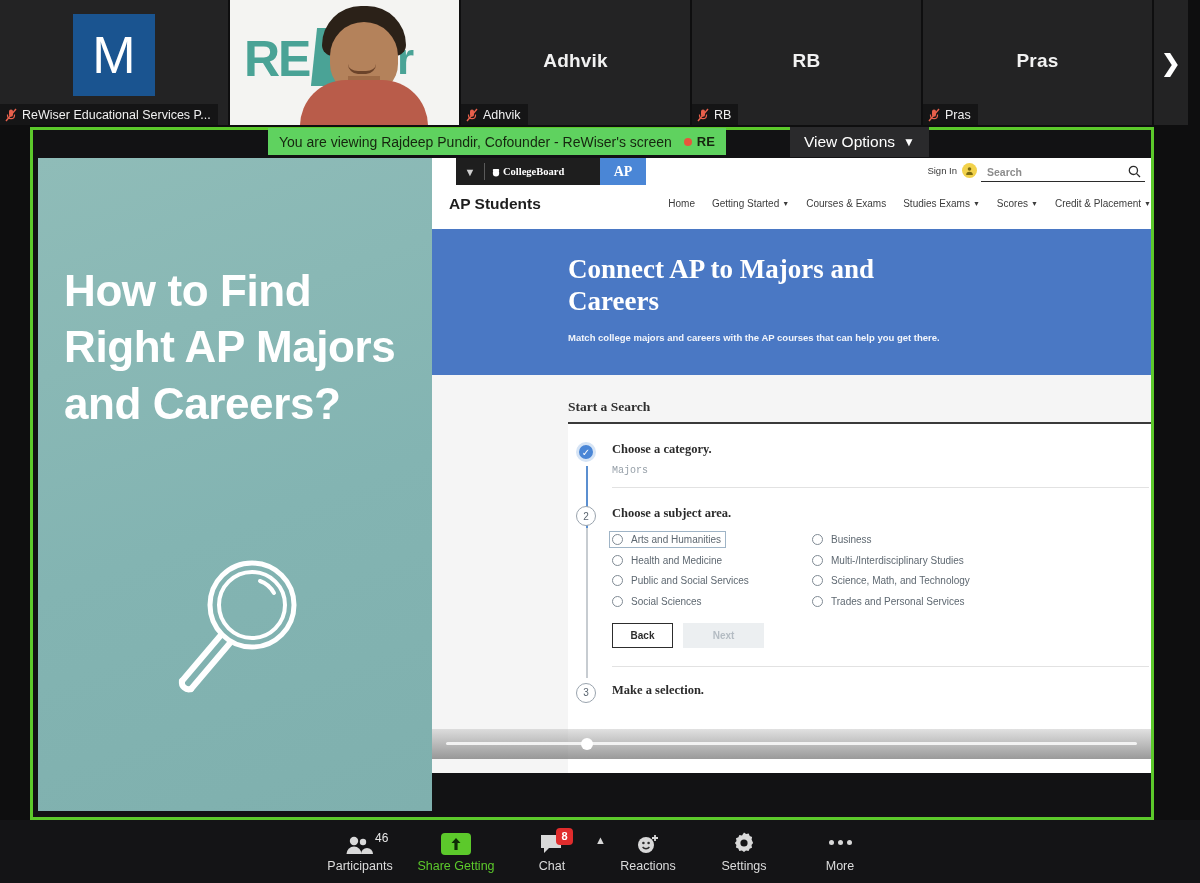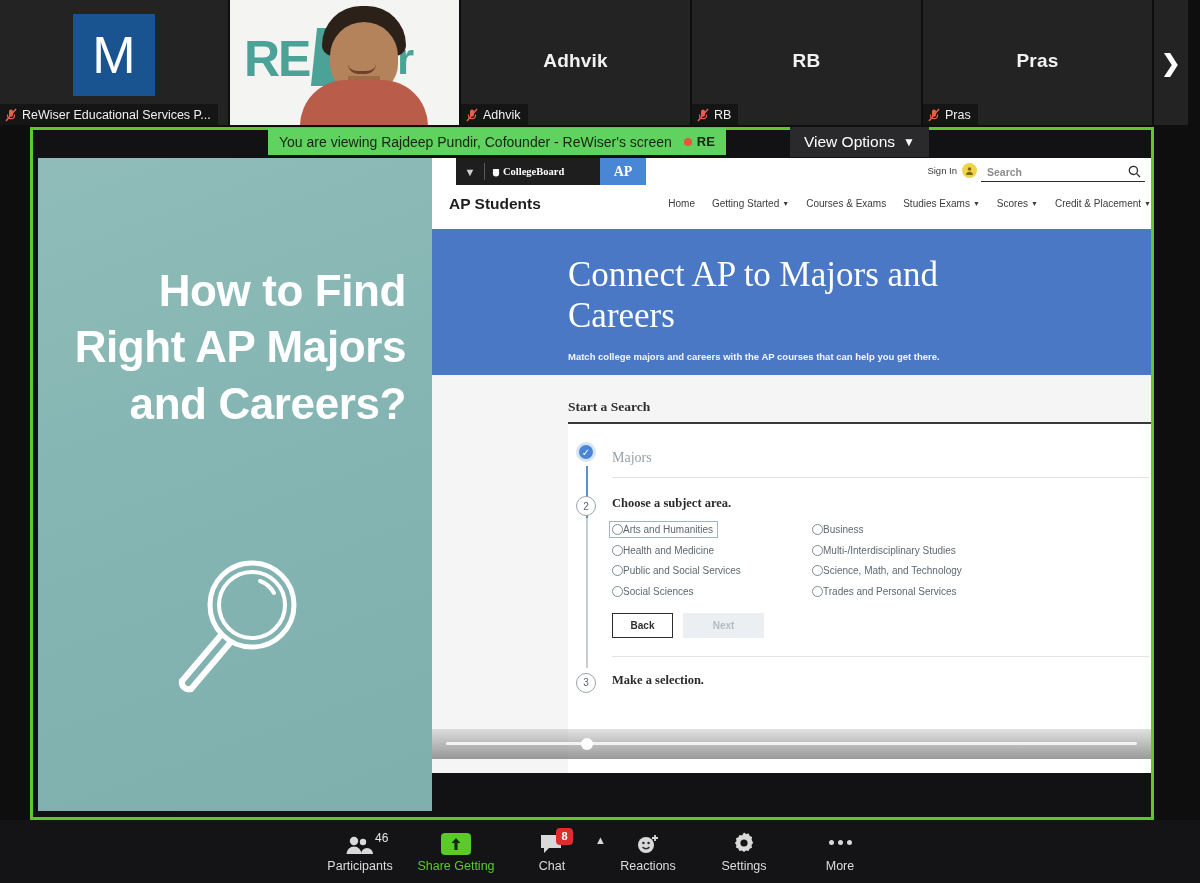--- a/index.html
+++ b/index.html
@@ -107,21 +107,21 @@
   #view-options .chev { color: #fff; font-size: 12px; }
 
   
   #slide {
     position: absolute; left: 5px; top: 28px; width: 394px; height: 653px;
     background: linear-gradient(160deg, #8fbcb8 0%, #83b4b2 55%, #7fb0ae 100%);
     overflow: hidden;
   }
   #slide-title {
     position: absolute; left: 0; right: 0; top: 105px;
-    text-align: right; color: #ffffff;
+    text-align: left; color: #ffffff;
     font-size: 44px; line-height: 1.28; font-weight: bold;
     font-family: "Liberation Sans", sans-serif;
     padding: 0 26px; letter-spacing: -.4px;
   }
   #slide-icon { position: absolute; left: 50%; top: 397px; transform: translateX(-50%); }
 
   
   #site {
     position: absolute; left: 399px; top: 28px; right: 0; bottom: 44px;
     background: #ffffff; overflow: hidden;
@@ -177,21 +177,21 @@
     color: #3c3c3c; font-size: 10px; display: flex; align-items: center; gap: 3px;
     white-space: nowrap; font-family: "Liberation Sans", sans-serif;
   }
   #cb-menu .mi .c { font-size: 7px; }
 
   #hero {
     position: absolute; left: 0; top: 71px; right: 0; height: 146px; background: #4a78c4;
     padding: 25px 0 0 136px;
   }
   #hero-title {
-    color: #fff; font-size: 35px; line-height: 1.18; font-weight: normal;
+    color: #fff; font-size: 27px; line-height: 1.18; font-weight: bold;
     font-family: "Liberation Serif", serif; max-width: 400px;
   }
   #hero-sub {
     margin-top: 14px; color: #f2f5fb; font-size: 9.5px; font-weight: bold;
     font-family: "Liberation Sans", sans-serif;
   }
 
   #page-body { position: absolute; left: 0; top: 217px; right: 0; bottom: 0; background: #f5f5f5; }
   #start-heading {
     position: absolute; left: 136px; top: 24px; color: #2f2f2f;
@@ -210,28 +210,28 @@
   }
   .step-bullet.done { background: #4a86d6; color: #fff; border: 3px solid #d6e4f5; }
   .step-bullet.plain { border: 1.4px solid #9aa4ae; background: #fff; }
   .step-line {
     position: absolute; left: 17.5px; top: 22px; width: 2px; background: #5b8fd0;
   }
   .step-title {
     color: #2b2b2b; font-size: 12.5px; font-weight: bold;
     font-family: "Liberation Serif", serif;
   }
-  .step-value { color: #97a0a9; font-size: 14px; margin-top: 8px; font-family: Liberation Serif, serif; }
+  .step-value { color: #97a0a9; font-size: 10px; margin-top: 8px; font-family: Liberation Mono, monospace; }
   .hr-soft { height: 1px; background: #e2e2e2; margin-top: 11px; margin-right: 20px; }
 
   #opt-grid {
     margin-top: 13px; display: grid; grid-template-columns: 200px 200px;
     row-gap: 9.5px; column-gap: 0px;
   }
-  .opt { display: flex; align-items: flex-end; gap: 0; }
+  .opt { display: flex; align-items: flex-end; gap: 8px; }
   .radio {
     width: 11px; height: 11px; border-radius: 50%; border: 1.3px solid #7f8a94;
     background: #fff; flex: 0 0 auto;
   }
   .opt.focused { outline: 1.3px solid #9fb4c6; outline-offset: 2px; width: fit-content; padding-right: 2px; }
   .opt .otxt { color: #5e6871; font-size: 10px; white-space: nowrap; font-family: "Liberation Sans", sans-serif; }
 
   #btn-row { margin-top: 16px; display: flex; gap: 10px; }
   #btn-back {
     width: 61px; height: 25px; border: 1.6px solid #2d2d2d; background: #fff;
@@ -462,20 +462,21 @@
       </div>
 
       <div id="page-body">
         <div id="start-heading">Start a Search</div>
 
         <div id="card">
 
           <div class="step" style="padding-top:18px;">
             <div class="step-bullet done" style="top:18px;">✓</div>
             <div class="step-line" style="top:42px; height:66px;"></div>
+            <div class="step-title">Choose a category.</div>
             <div class="step-value">Majors</div>
             <div class="hr-soft"></div>
           </div>
 
           <div class="step" style="padding-top:18px;">
             <div class="step-bullet plain" style="top:18px;">2</div>
             <div class="step-line" style="top:40px; height:150px; background:#c7ccd1;"></div>
             <div class="step-title">Choose a subject area.</div>
 
             <div id="opt-grid">

